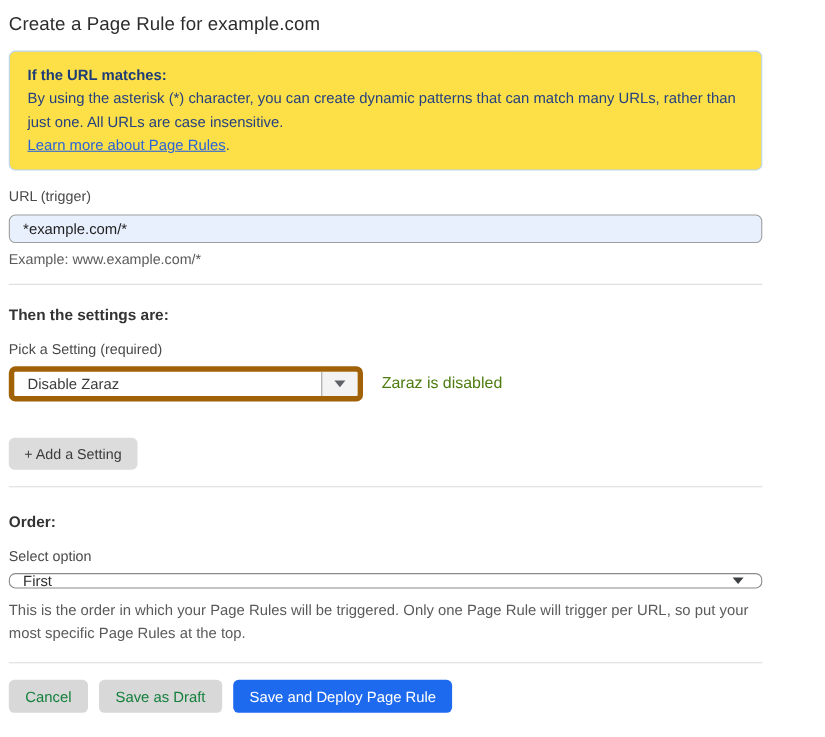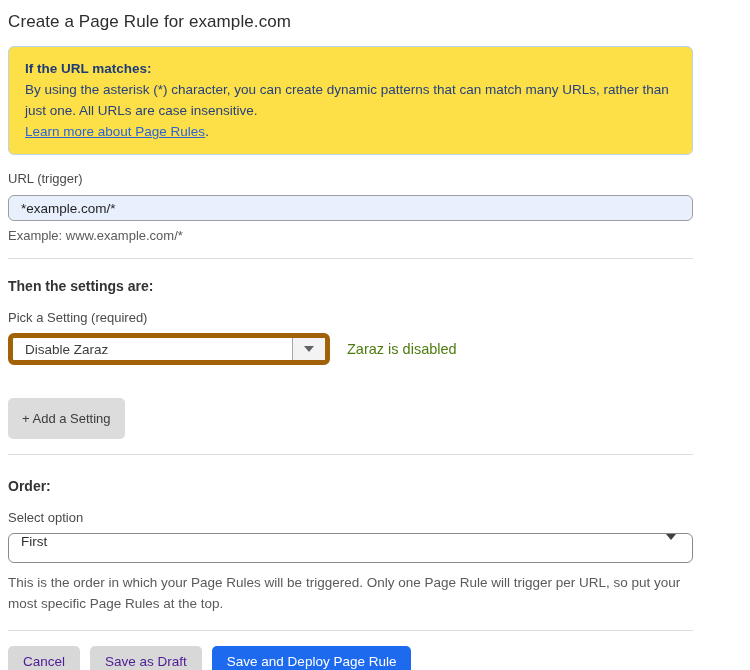--- a/index.html
+++ b/index.html
@@ -124,38 +124,38 @@
   }
   .setting-status {
     margin-left: 17px;
     font-size: 14.5px;
     color: #4d7c0f;
   }
   
   .add-setting-button {
     margin-top: 33px;
     display: inline-block;
-    height: 41px;
+    height: 29px;
     line-height: 29px;
     padding: 0 14px;
     background: #dcdcdc;
     border: none;
     border-radius: 5px;
     font-family: "Liberation Sans", sans-serif;
     font-size: 13px;
     color: #3c3c3c;
     cursor: pointer;
   }
   
   .order-select {
     margin-top: 8px;
     display: flex;
-    align-items: flex-start;
+    align-items: center;
     width: 100%;
-    height: 30px;
+    height: 14px;
     background: #ffffff;
     border: 1px solid #8a8a8a;
     border-radius: 6px;
     padding: 0 16px 0 12px;
     cursor: pointer;
   }
   .order-select-value {
     flex: 1;
     font-size: 13.5px;
     color: #2f2f2f;
@@ -184,21 +184,21 @@
     height: 30px;
     border: none;
     border-radius: 5px;
     font-family: "Liberation Sans", sans-serif;
     font-size: 13.5px;
     cursor: pointer;
     padding: 0 15px;
   }
   .btn-grey {
     background: #d8d8d8;
-    color: #4c1d95;
+    color: #15803d;
   }
   .btn-primary {
     background: #1d6aee;
     color: #ffffff;
   }
 </style>
 </head>
 <body>
 
 <div class="page">

